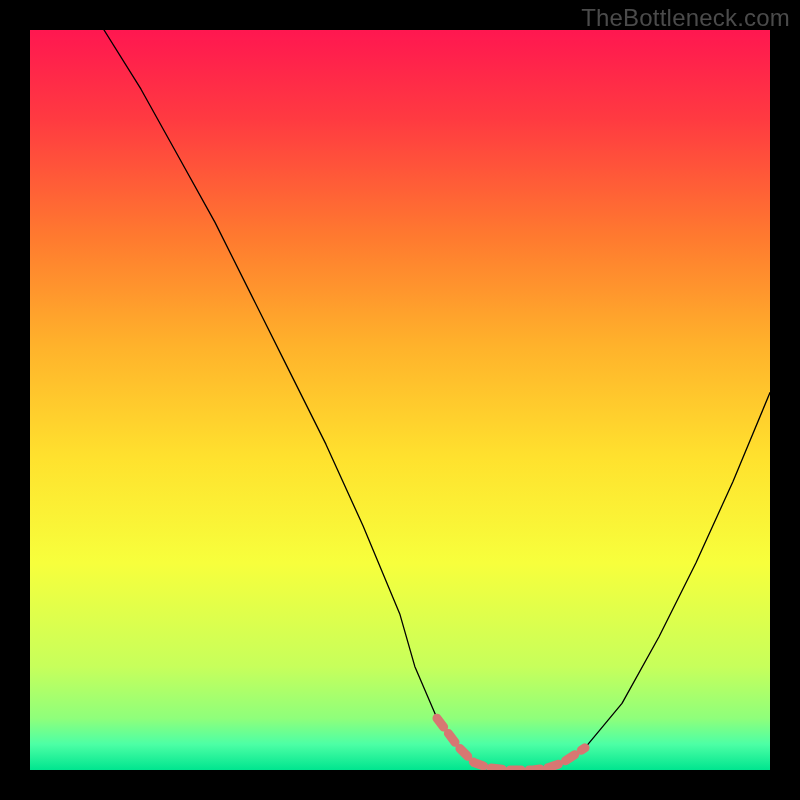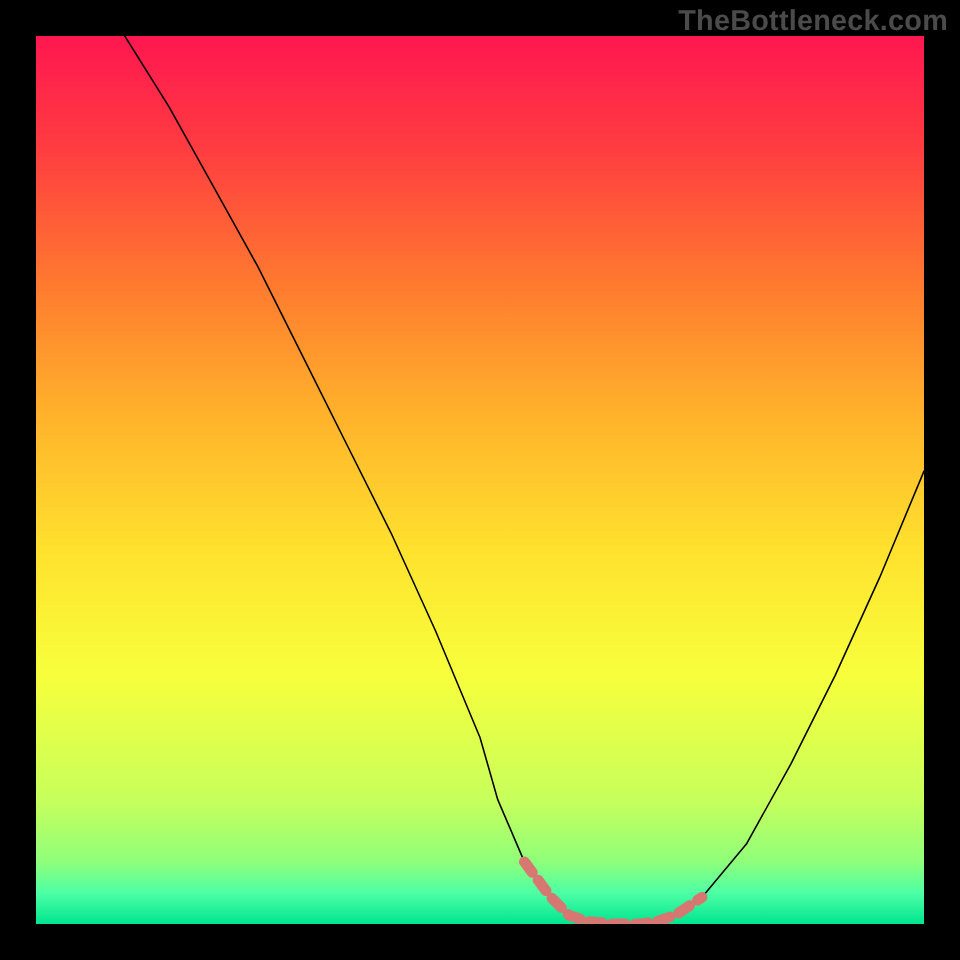--- a/index.html
+++ b/index.html
@@ -16,21 +16,21 @@
     width: 800px;
     height: 800px;
     background: #000;
   }
   .watermark {
     position: absolute;
     top: 4px;
     right: 10px;
     color: #4b4b4b;
     font-size: 24px;
-    font-weight: 700;
+    font-weight: 400;
     letter-spacing: 0.2px;
     z-index: 5;
   }
   .plot {
     position: absolute;
     left: 30px;
     top: 30px;
     width: 740px;
     height: 740px;
   }

